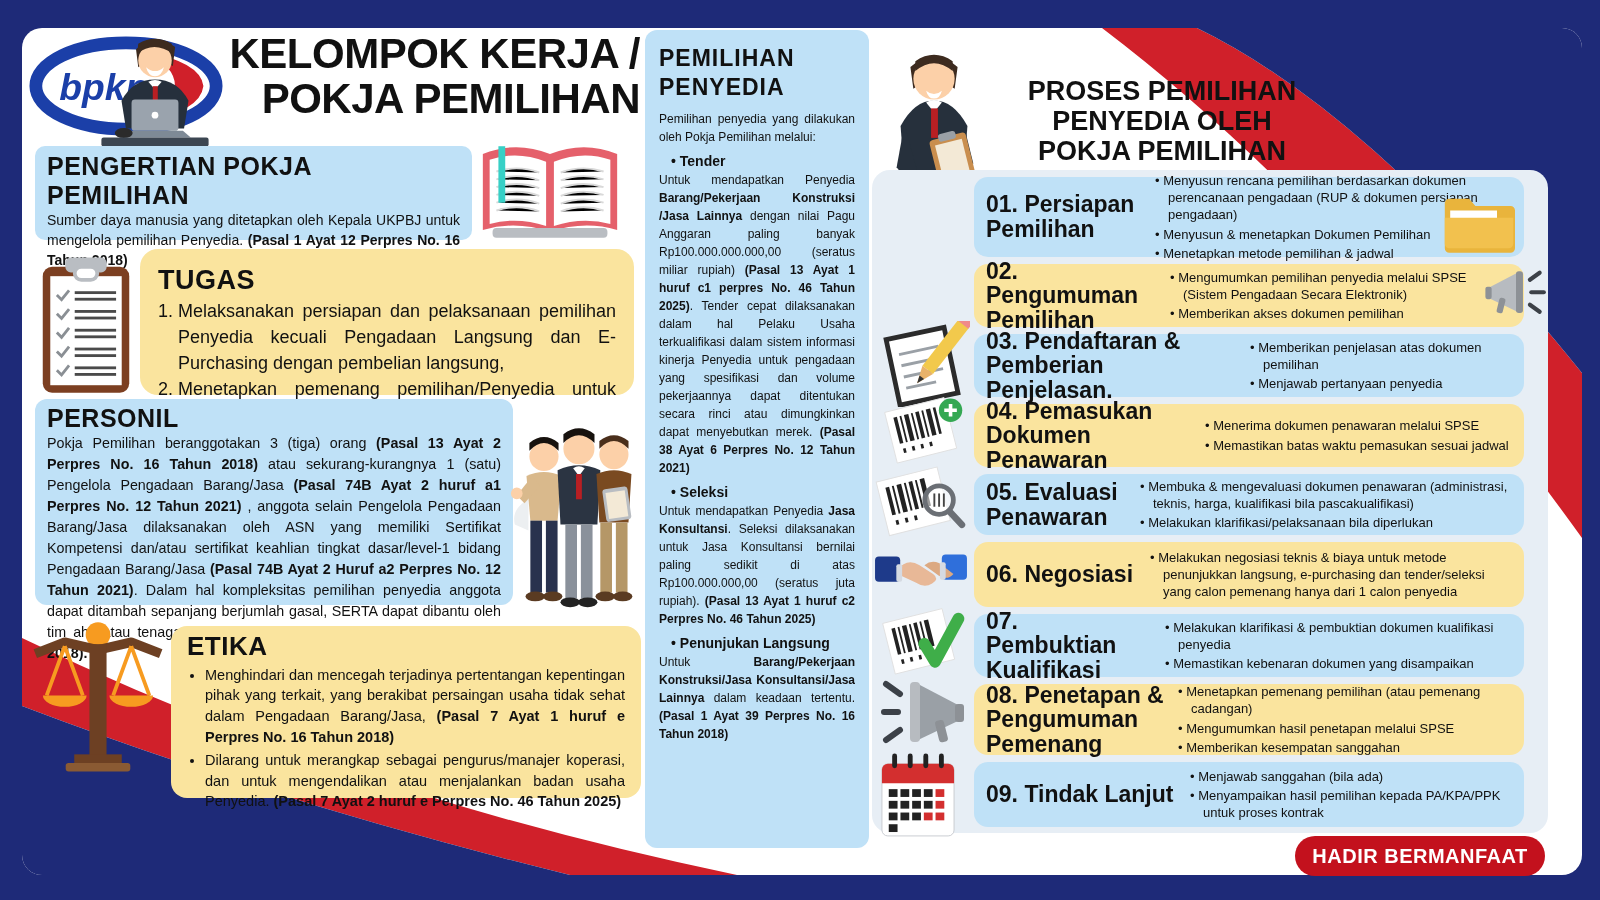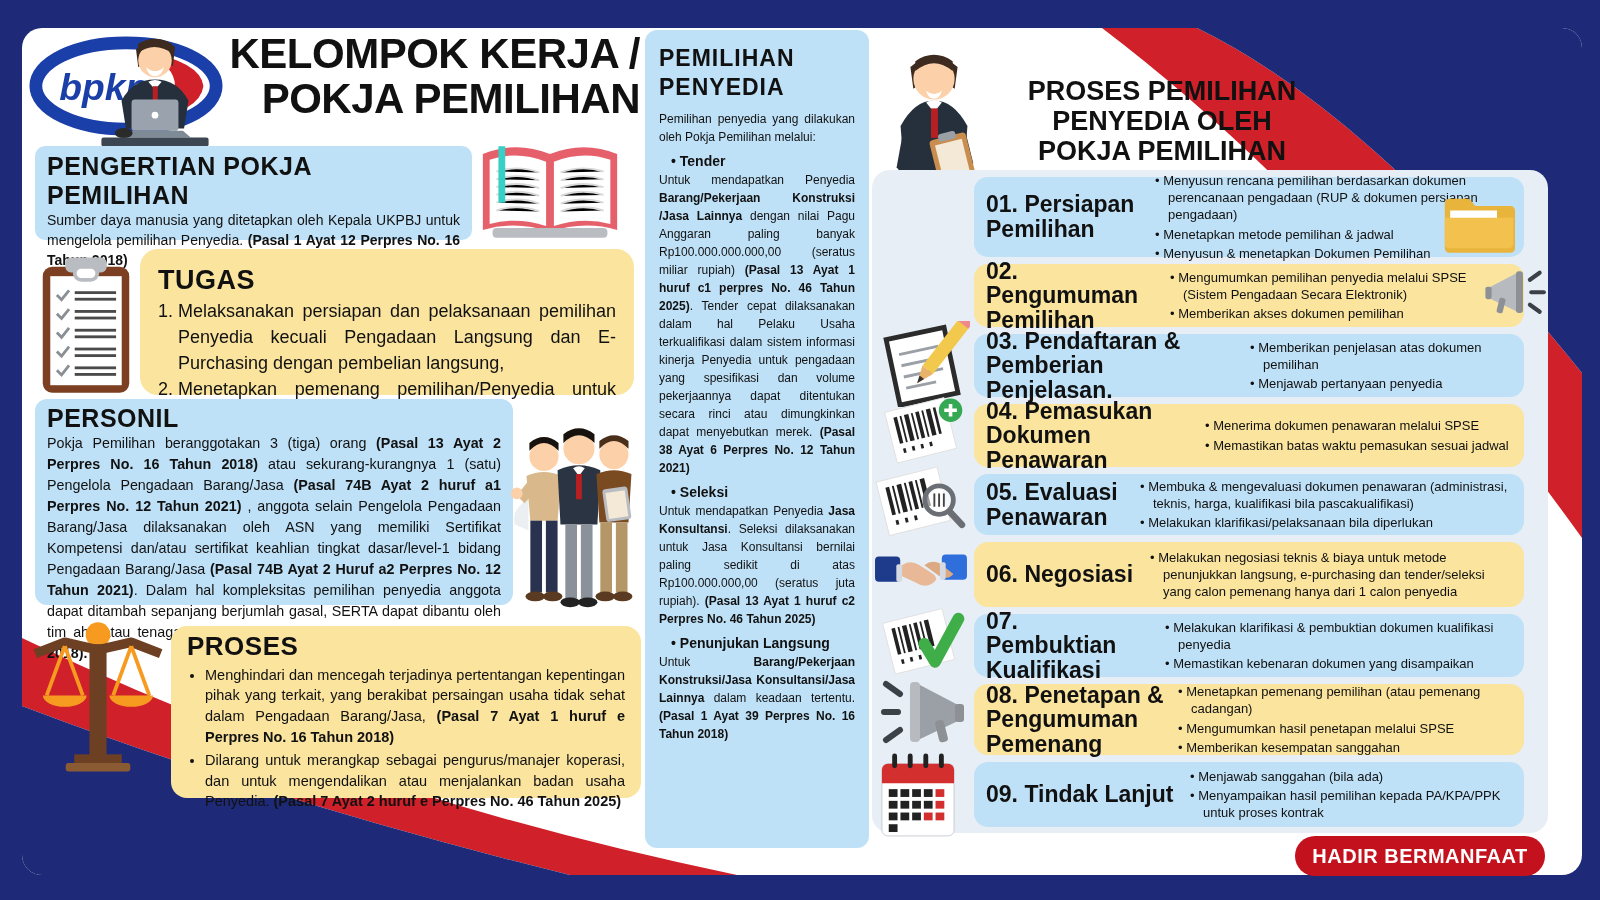--- a/index.html
+++ b/index.html
@@ -204,21 +204,21 @@
       <g stroke="#f79b20" stroke-width="4" fill="none">
         <path d="M45 32 L26 84 M45 32 L64 84"></path>
         <path d="M115 32 L96 84 M115 32 L134 84"></path>
       </g>
       <path d="M22 84 h46 a23 12 0 01-46 0z" fill="#f79b20"></path>
       <path d="M92 84 h46 a23 12 0 01-46 0z" fill="#f79b20"></path>
     </svg>
   </div>
 
   <div class="panel yellow-bg" id="etika-panel" style="left:149px;top:598px;width:470px;height:172px;border-radius:16px;padding:6px 16px">
-    <div class="s-title" style="font-size:26px">PROSES</div>
+    <div class="s-title" style="font-size:26px">ETIKA</div>
     <ul>
       <li><span>Menghindari dan mencegah terjadinya pertentangan kepentingan pihak yang terkait,    yang berakibat persaingan usaha tidak sehat dalam Pengadaan Barang/Jasa, </span><span class="b">(Pasal 7 Ayat 1 huruf e Perpres No. 16 Tahun 2018)</span></li>
       <li><span>Dilarang untuk merangkap sebagai pengurus/manajer koperasi, dan untuk mengendalikan atau menjalankan badan usaha Penyedia. </span><span class="b">(Pasal 7 Ayat 2 huruf e Perpres No. 46 Tahun 2025)</span></li>
     </ul>
   </div>
 
   <div class="panel blue-bg" id="pemilihan-panel" style="left:623px;top:2px;width:224px;height:818px;border-radius:12px">
     <div class="m-title">PEMILIHAN
 PENYEDIA</div>
     <p class="m-p">Pemilihan penyedia yang dilakukan oleh Pokja Pemilihan melalui:</p>
@@ -258,22 +258,22 @@
   <div id="proses-title">PROSES PEMILIHAN
 PENYEDIA OLEH
 POKJA PEMILIHAN</div>
 
   <div id="proses-container">
 
     <div class="card blue-bg mh80">
       <div class="card-title tw155"><span>01.</span> <span>Persiapan Pemilihan</span></div>
       <ul>
         <li>Menyusun rencana pemilihan berdasarkan dokumen perencanaan pengadaan (RUP &amp; dokumen persiapan pengadaan)</li>
+        <li>Menyusun &amp; menetapkan Dokumen Pemilihan</li>
         <li>Menetapkan metode pemilihan &amp; jadwal</li>
-        <li>Menyusun &amp; menetapkan Dokumen Pemilihan</li>
       </ul>
     </div>
 
     <div class="card yellow-bg mh60">
       <div class="card-title tw170"><span>02.</span> <span>Pengumuman Pemilihan</span></div>
       <ul>
         <li>Mengumumkan pemilihan penyedia melalui SPSE (Sistem Pengadaan Secara Elektronik)</li>
         <li>Memberikan akses dokumen pemilihan</li>
       </ul>
     </div>

